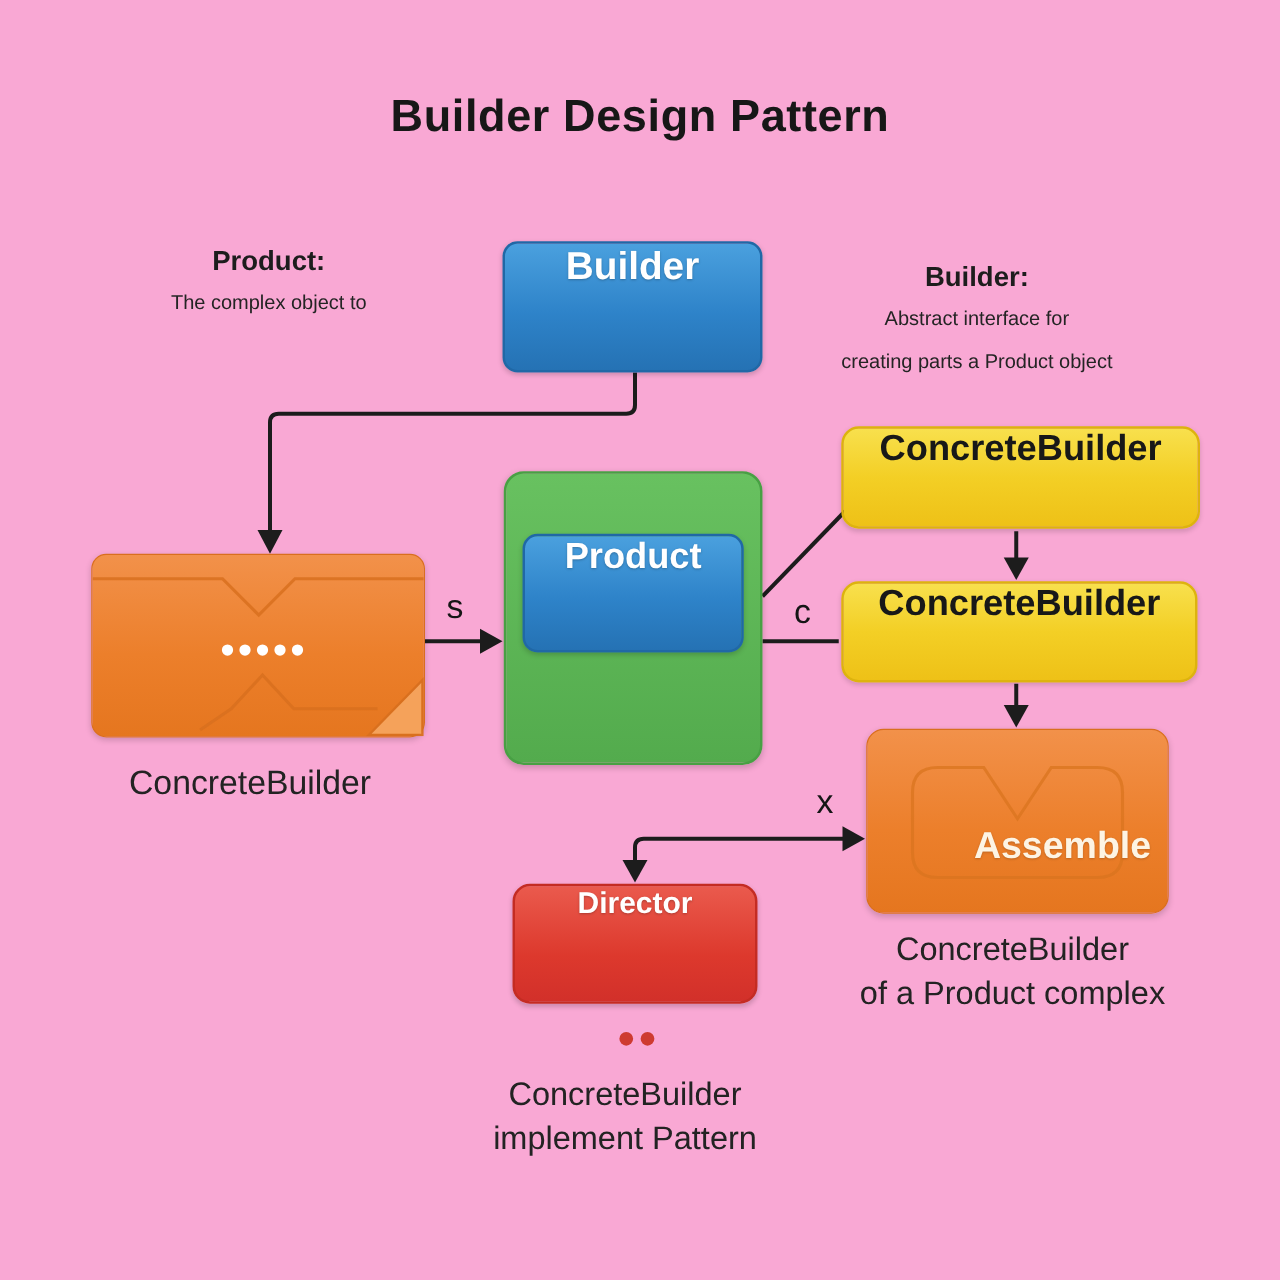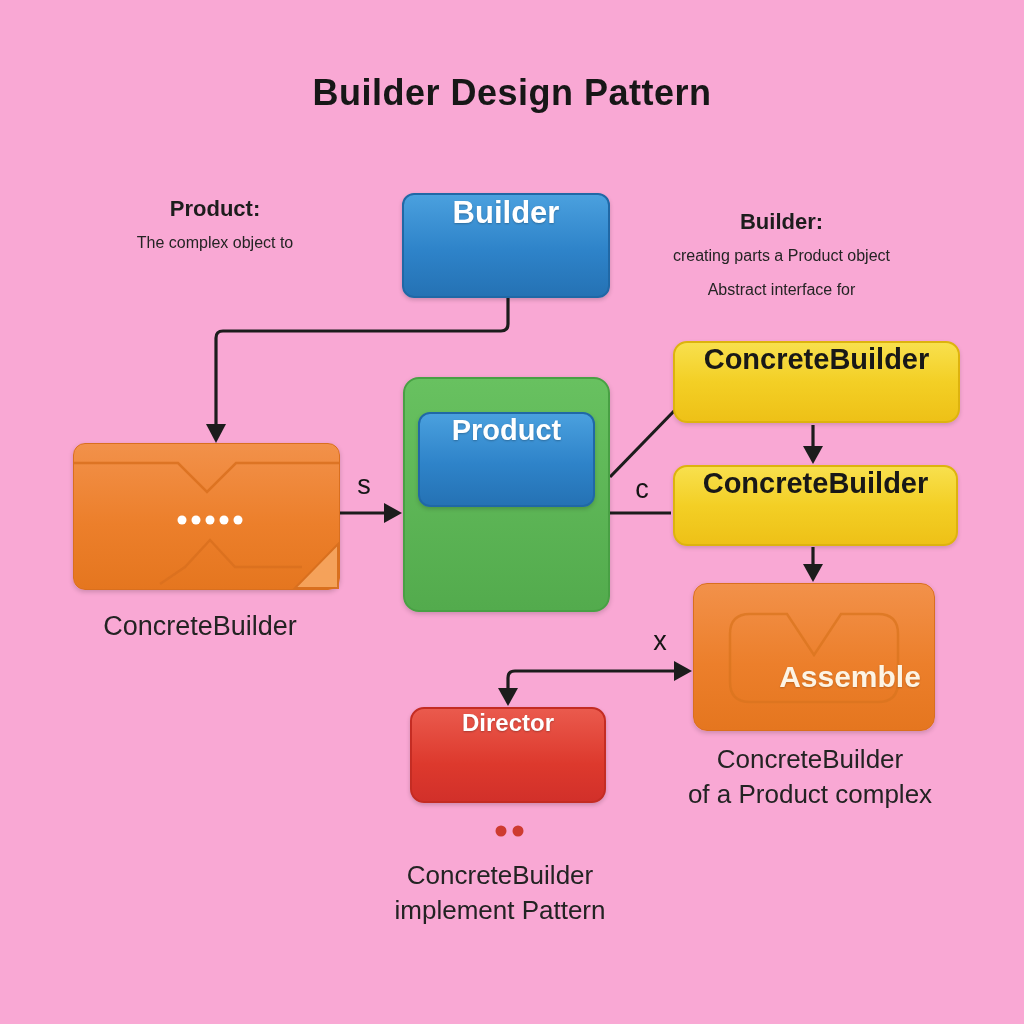--- a/index.html
+++ b/index.html
@@ -112,22 +112,22 @@
 
   <div class="title">Builder Design Pattern</div>
 
   <div class="annotation" style="left:60px; top:192px; width:310px;">
     <div class="heading">Product:</div>
     <div class="line">The complex object to</div>
   </div>
 
   <div class="annotation" style="left:574px; top:205px; width:415px;">
     <div class="heading">Builder:</div>
+    <div class="line">Abstract interface for</div>
     <div class="line">creating parts a Product object</div>
-    <div class="line">Abstract interface for</div>
   </div>
 
   <svg class="overlay-svg" width="1024" height="1024" viewBox="0 0 1024 1024">
     <g stroke="#1c1c1c" stroke-width="3.2" fill="none">
 
       <path d="M508,298 L508,324 Q508,331 501,331 L223,331 Q216,331 216,338 L216,426"></path>
 
       <path d="M340,513 L386,513"></path>
 
       <path d="M610,477 L676,409"></path>
@@ -172,21 +172,21 @@
         <circle cx="136" cy="76" r="4.5"></circle>
         <circle cx="150" cy="76" r="4.5"></circle>
         <circle cx="164" cy="76" r="4.5"></circle>
       </g>
     </svg>
   </div>
   <div class="caption" style="left:40px; top:609px; width:320px; font-size:27px;">ConcreteBuilder</div>
 
   <div class="node green-node" style="left:403px; top:377px; width:207px; height:235px;"></div>
 
-  <div class="node blue-node" style="left:418px; top:412px; width:177px; height:95px; font-size:29px;">
+  <div class="node blue-node" style="left:418px; top:427px; width:177px; height:95px; font-size:29px;">
     <span>Product</span>
   </div>
 
   <div class="node yellow-node" style="left:673px; top:341px; width:287px; height:82px; font-size:29px;">
     <span>ConcreteBuilder</span>
   </div>
 
   <div class="node yellow-node" style="left:673px; top:465px; width:285px; height:81px; font-size:29px;">
     <span>ConcreteBuilder</span>
   </div>

